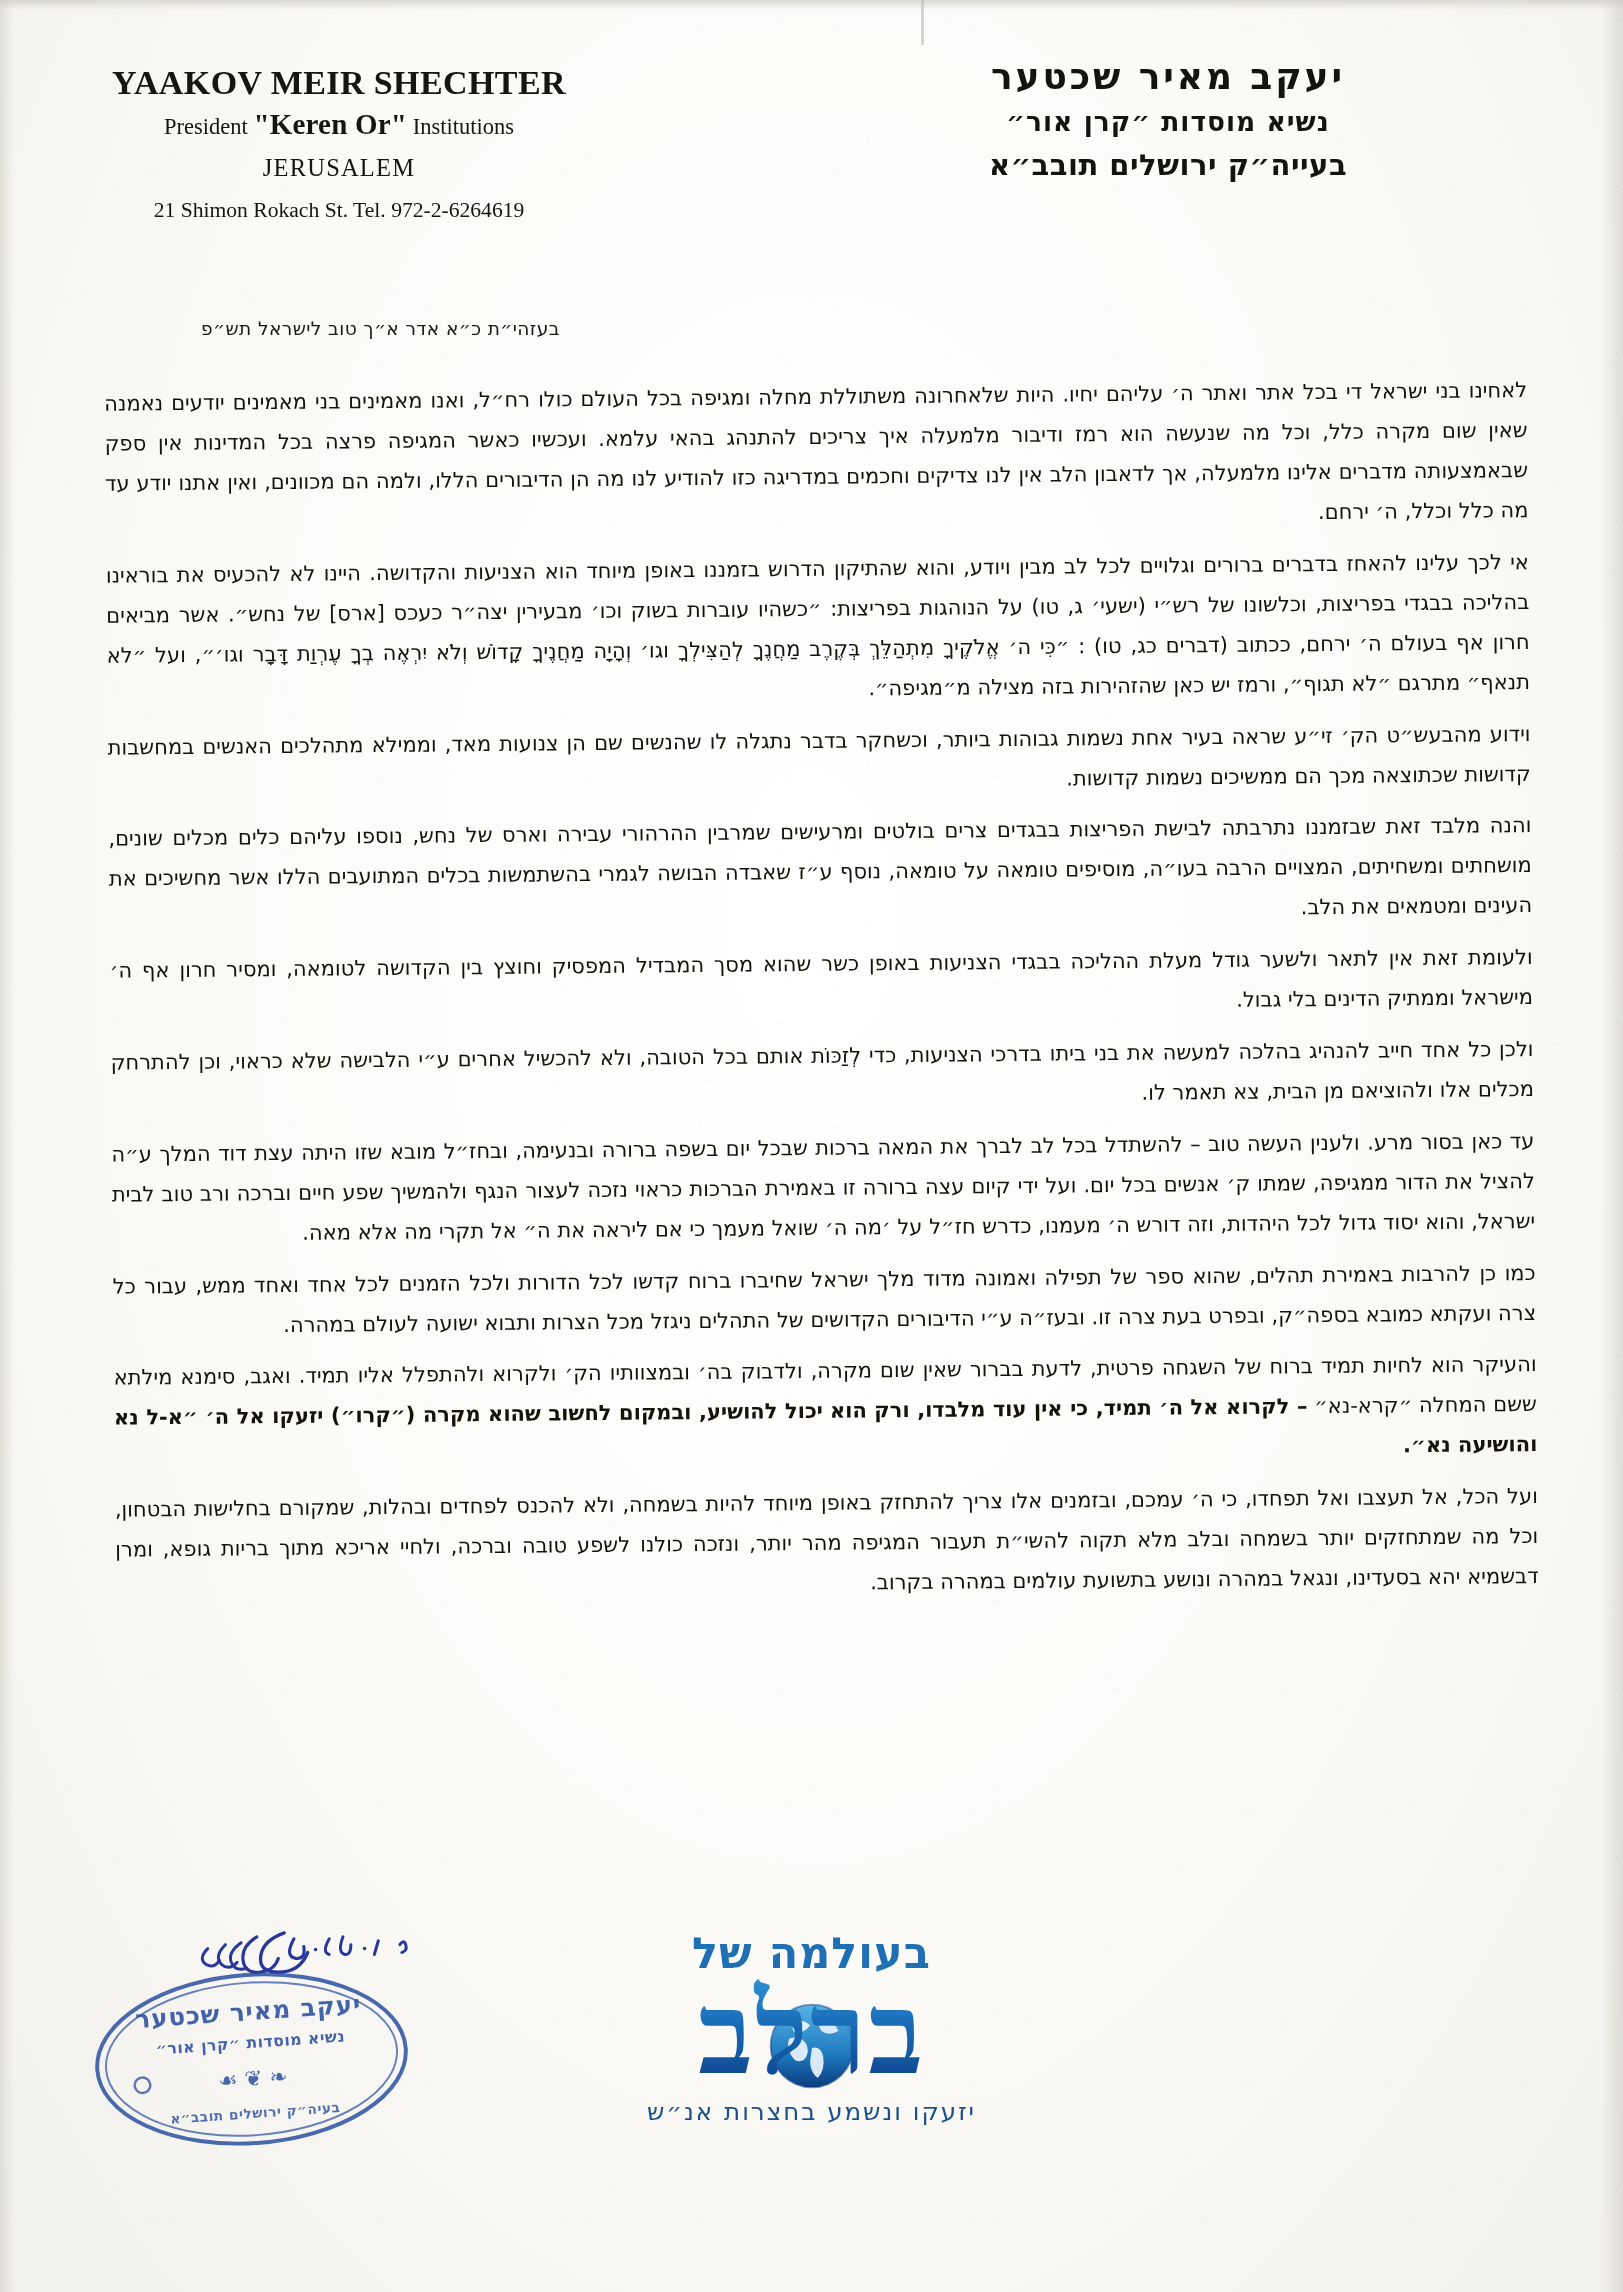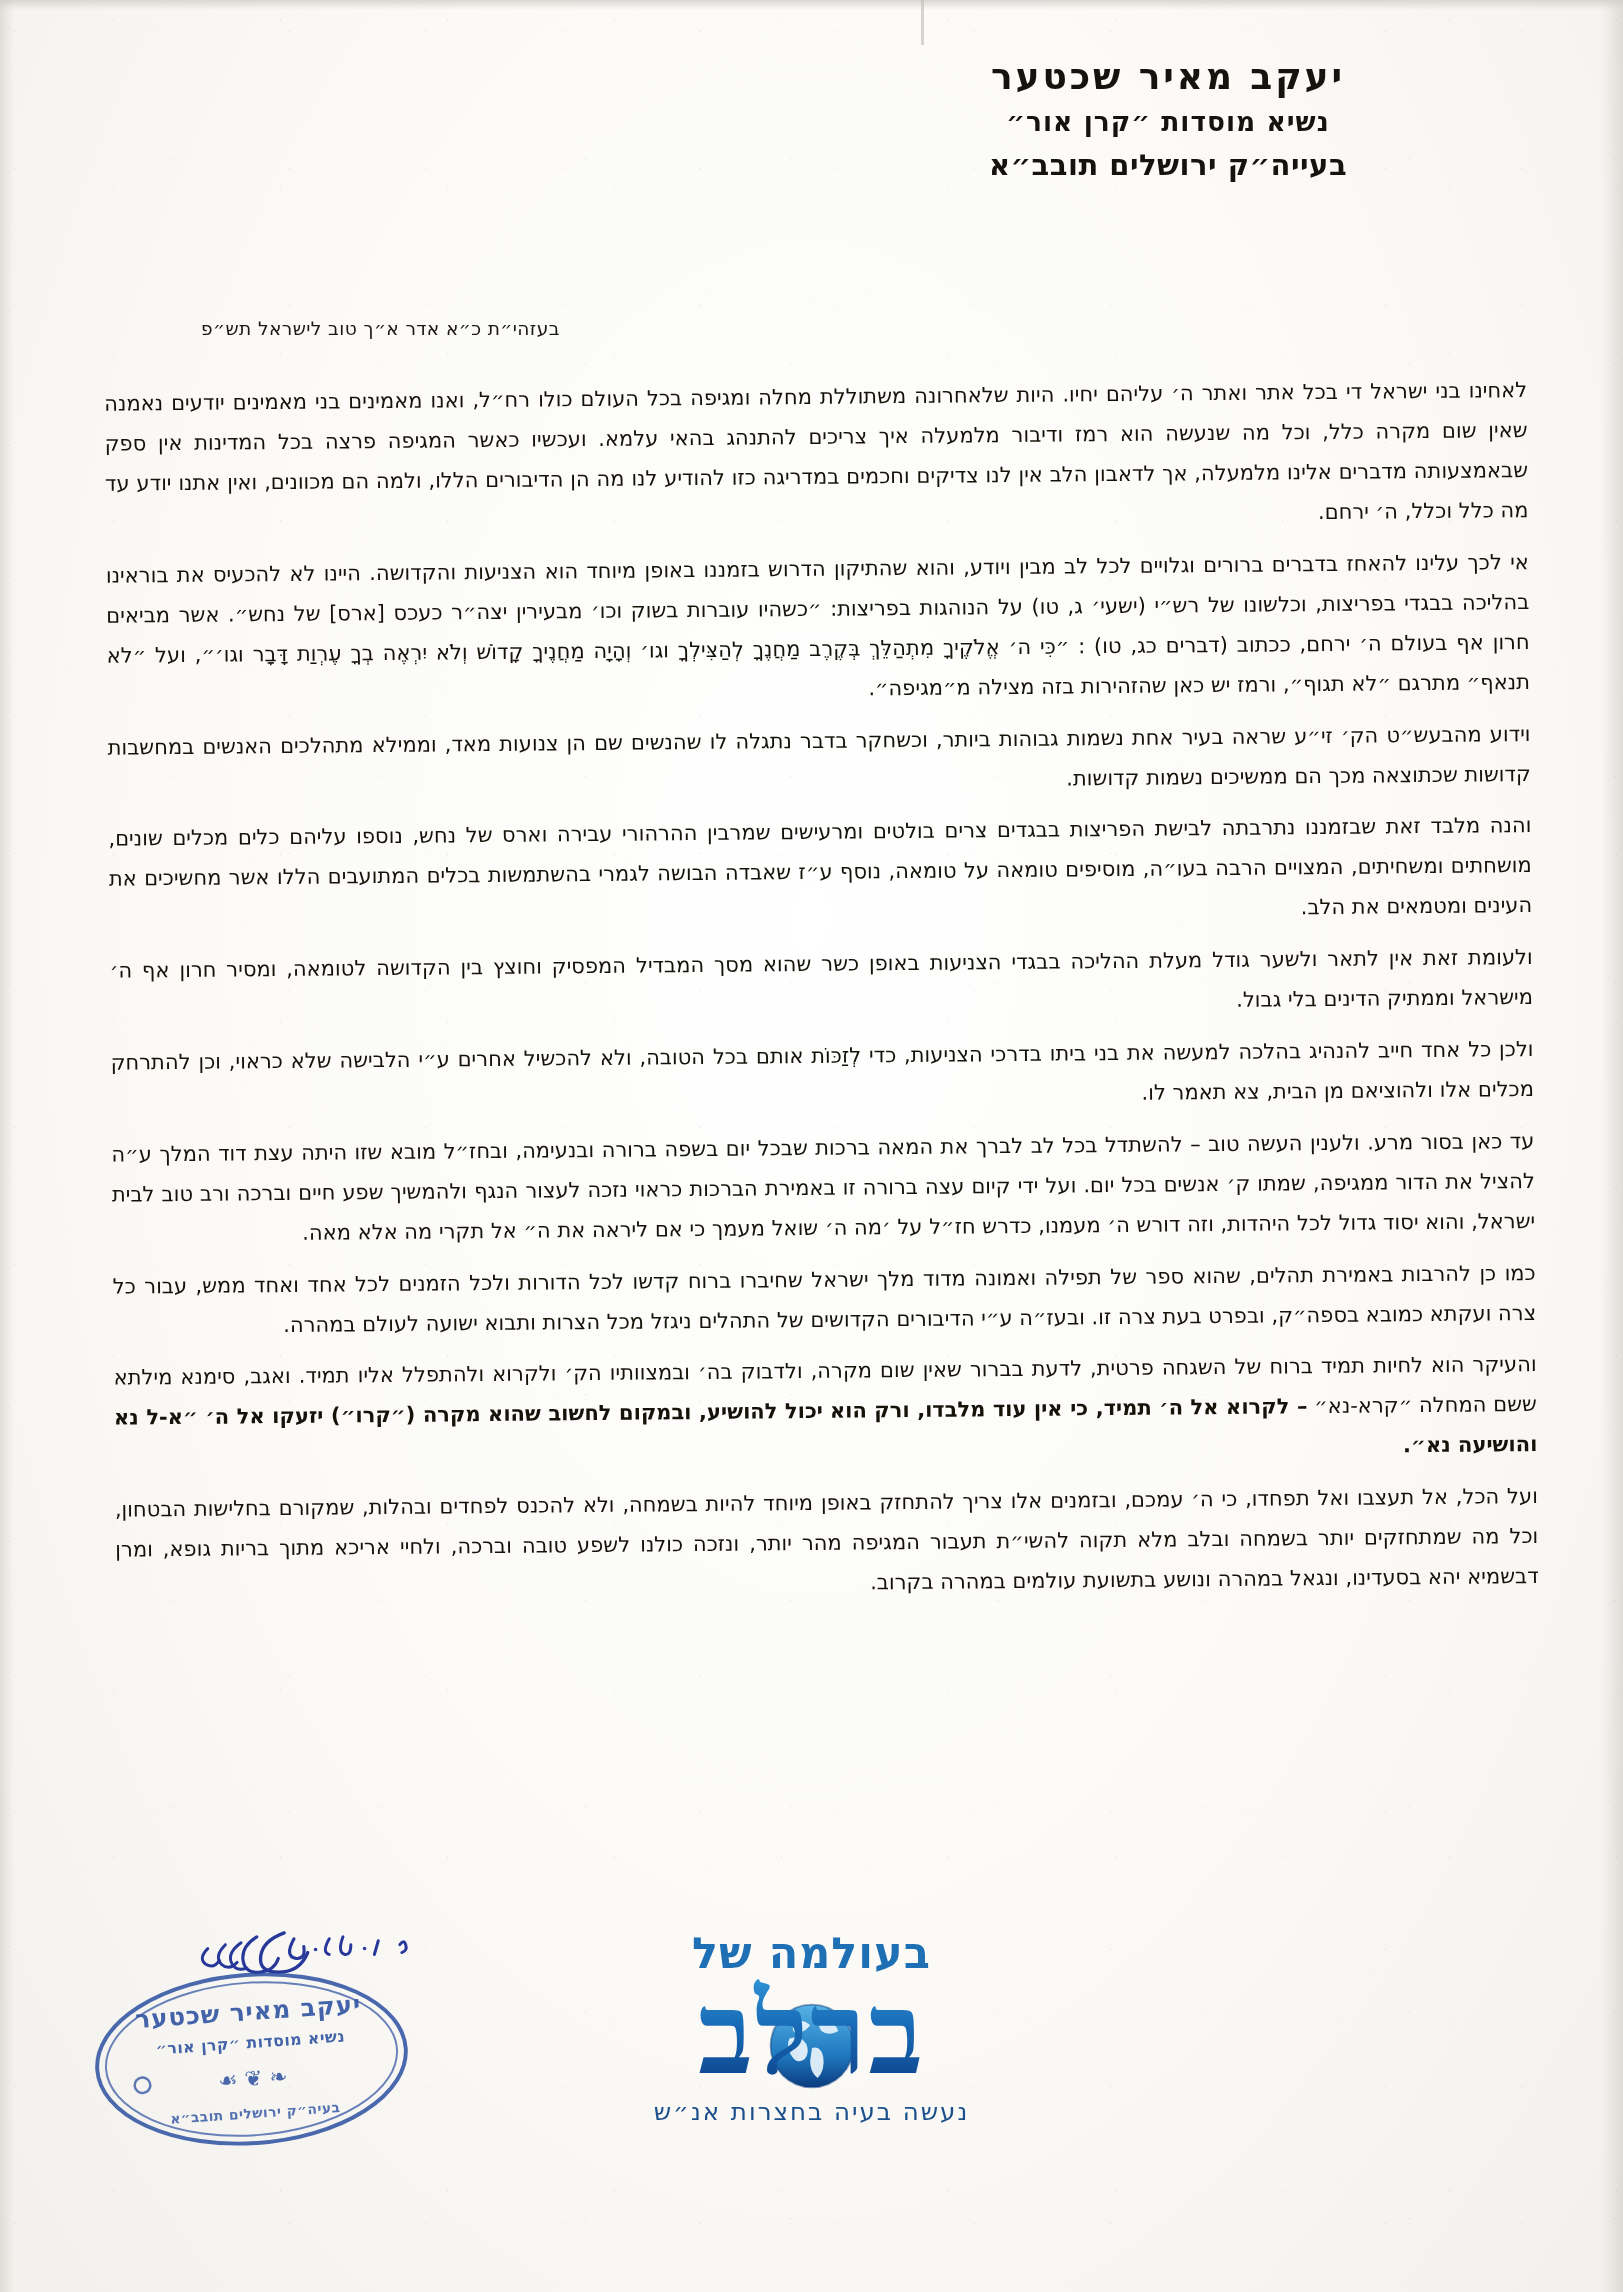--- a/index.html
+++ b/index.html
@@ -282,20 +282,28 @@
 
 <div id="page">
 
   <div class="scan-edge-left"></div>
   <div class="scan-edge-top"></div>
   <div class="scan-edge-right"></div>
   <div class="scan-fold"></div>
 
   <div class="letterhead">
 
+    <div class="lh-en">
+      <div class="name">YAAKOV MEIR SHECHTER</div>
+      <div class="pres">
+        <span>President </span><span class="kb">"Keren Or"</span><span> Institutions</span>
+      </div>
+      <div class="city">JERUSALEM</div>
+      <div class="addr">21 Shimon Rokach St. Tel. 972-2-6264619</div>
+    </div>
 
     <div class="lh-he">
       <div class="name">יעקב מאיר שכטער</div>
       <div class="role">נשיא מוסדות ״קרן אור״</div>
       <div class="city">בעייה״ק ירושלים תובב״א</div>
     </div>
 
   </div>
 
   <div class="dateline">
@@ -361,18 +369,18 @@
         </defs>
         <circle cx="50" cy="50" r="44" fill="url(#gg)"></circle>
         <path d="M30 26 q10 -6 18 2 q-6 8 -14 8 q-6 0 -4 -10z" fill="#eaf4fc" opacity=".92"></path>
         <path d="M26 42 q12 -4 18 6 q4 10 -2 16 q-8 6 -14 -4 q-6 -10 -2 -18z" fill="#eaf4fc" opacity=".92"></path>
         <path d="M50 52 q10 -2 12 10 q2 14 -6 22 q-8 -6 -8 -18z" fill="#eaf4fc" opacity=".92"></path>
         <path d="M62 20 q12 4 16 14 q-10 6 -18 0 q-6 -8 2 -14z" fill="#eaf4fc" opacity=".9"></path>
         <circle cx="50" cy="50" r="44" fill="none" stroke="#0c3c80" stroke-width="2" opacity=".5"></circle>
       </svg>
       <div class="l-main">ברלב</div>
     </div>
-    <div class="l-tag">נעשה בעיה בחצרות אנ״ש</div>
+    <div class="l-tag">יזעקו ונשמע בחצרות אנ״ש</div>
   </div>
 
   <div class="noise"></div>
 </div>
 
 
 </body></html>

